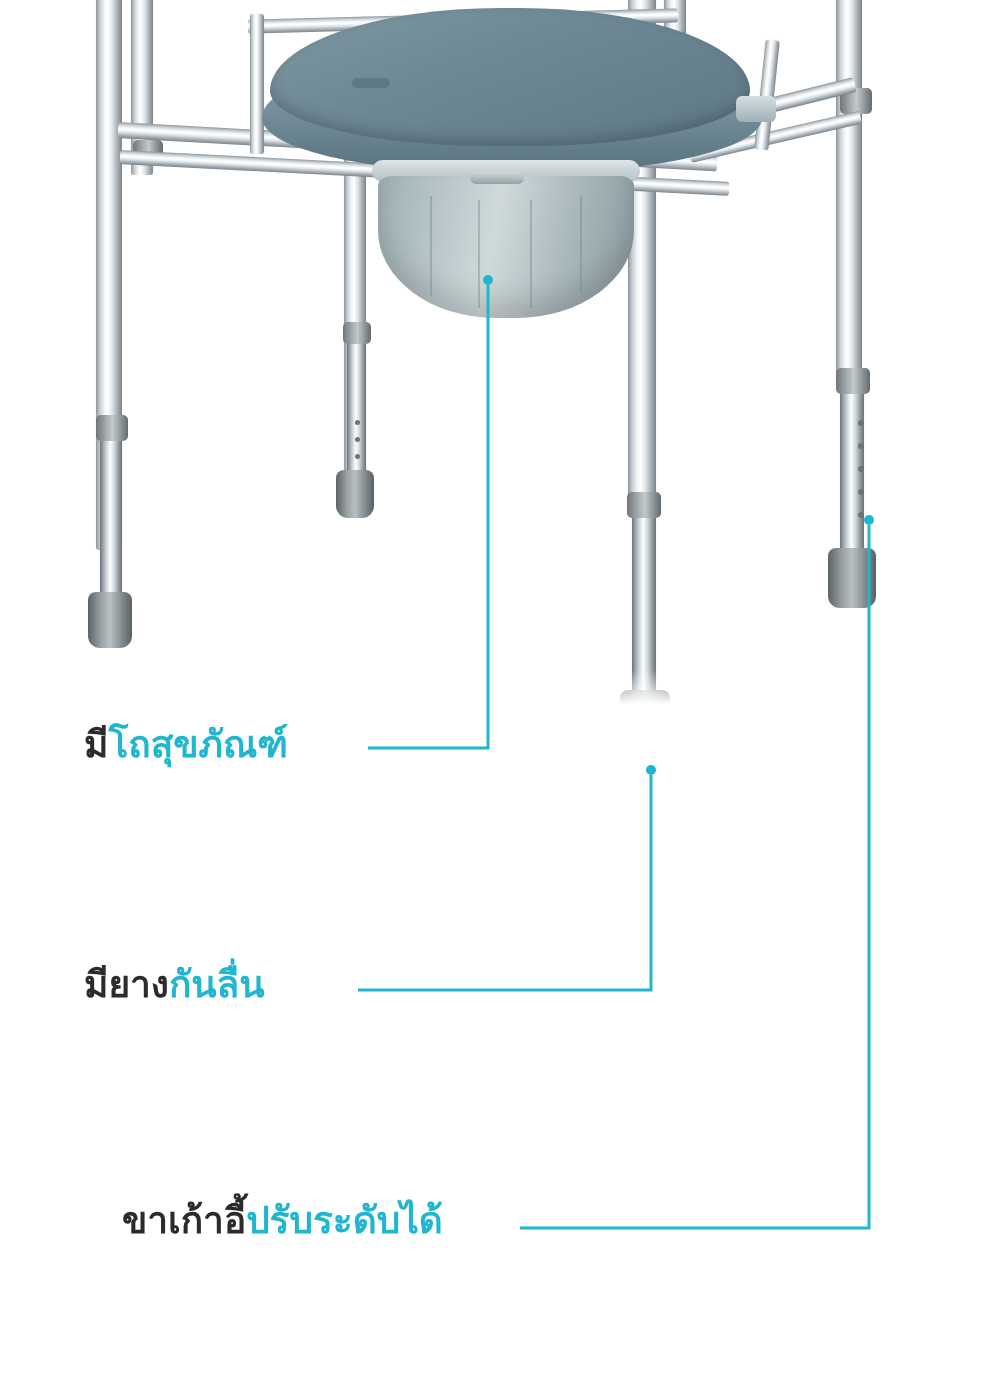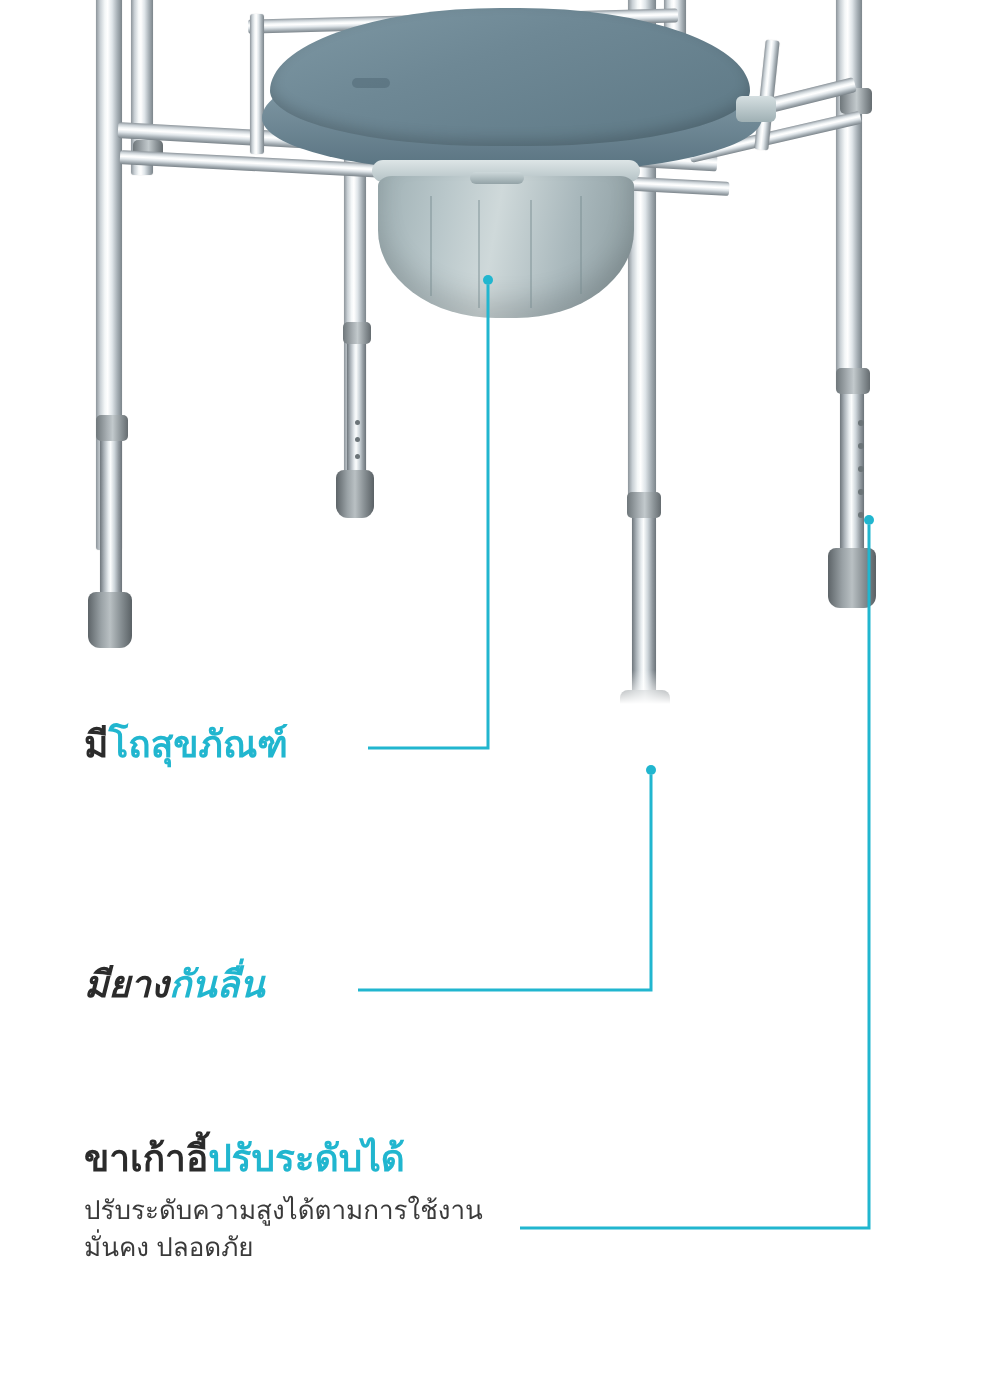--- a/index.html
+++ b/index.html
@@ -122,22 +122,22 @@
   .block h2 .a { color: #21b6cf; }
   .block p {
     margin-top: 10px;
     font-size: 26px;
     line-height: 1.42;
     color: #3a3a3a;
     white-space: pre-line;
   }
 
   #block1 { top: 722px; }
-  #block2 { top: 962px; font-style: italic; }
-  #block3 { top: 1136px; }
+  #block2 { top: 962px; }
+  #block3 { top: 1198px; margin-left: 38px; }
 </style>
 </head>
 <body>
 
 <div class="page">
 
   <div class="photo">
 
     <div class="tube" style="left:96px;  top:-10px; width:26px; height:560px;"></div>
     <div class="tube" style="left:131px; top:-10px; width:22px; height:185px;"></div>
@@ -218,17 +218,15 @@
   <div class="block" id="block2">
     <h2>
       <span class="d">มียาง</span><span class="a">กันลื่น</span>
     </h2>
   </div>
 
   <div class="block" id="block3">
     <h2>
       <span class="d">ขาเก้าอี้</span><span class="a">ปรับระดับได้</span>
     </h2>
-    <p>ปรับระดับความสูงได้ตามการใช้งาน
-มั่นคง ปลอดภัย</p>
   </div>
 
 </div>
 
 </body></html>

